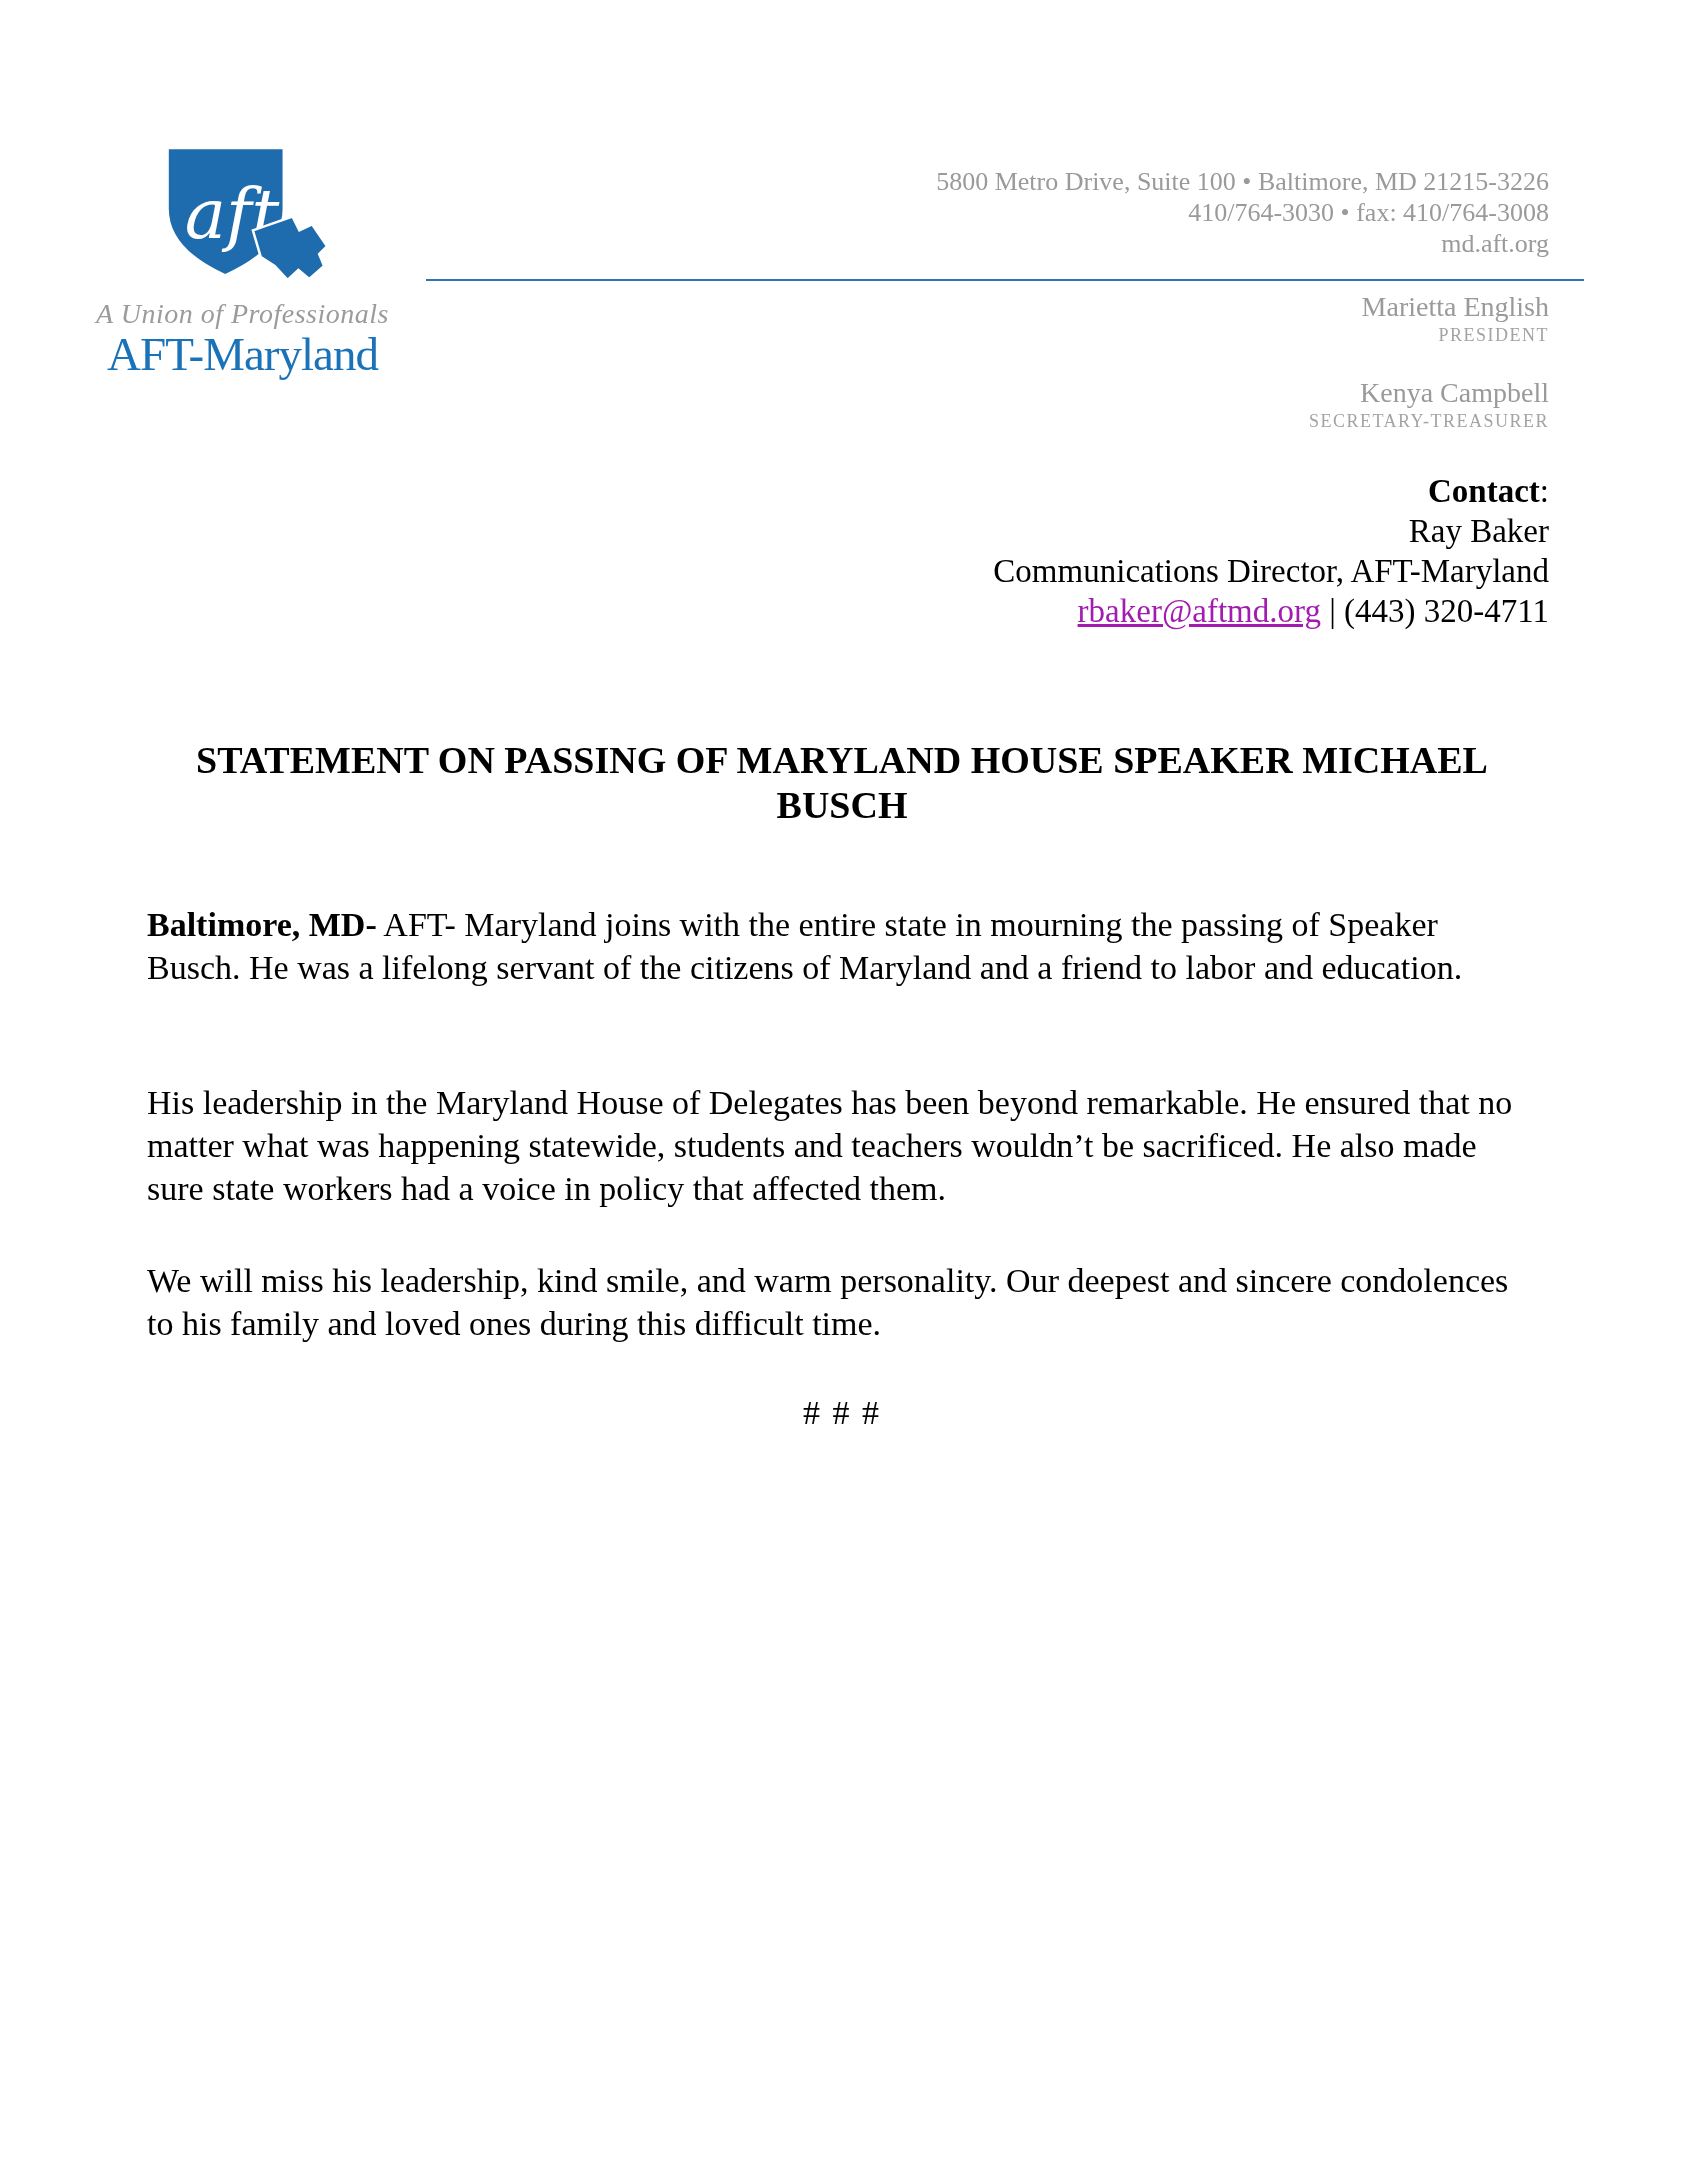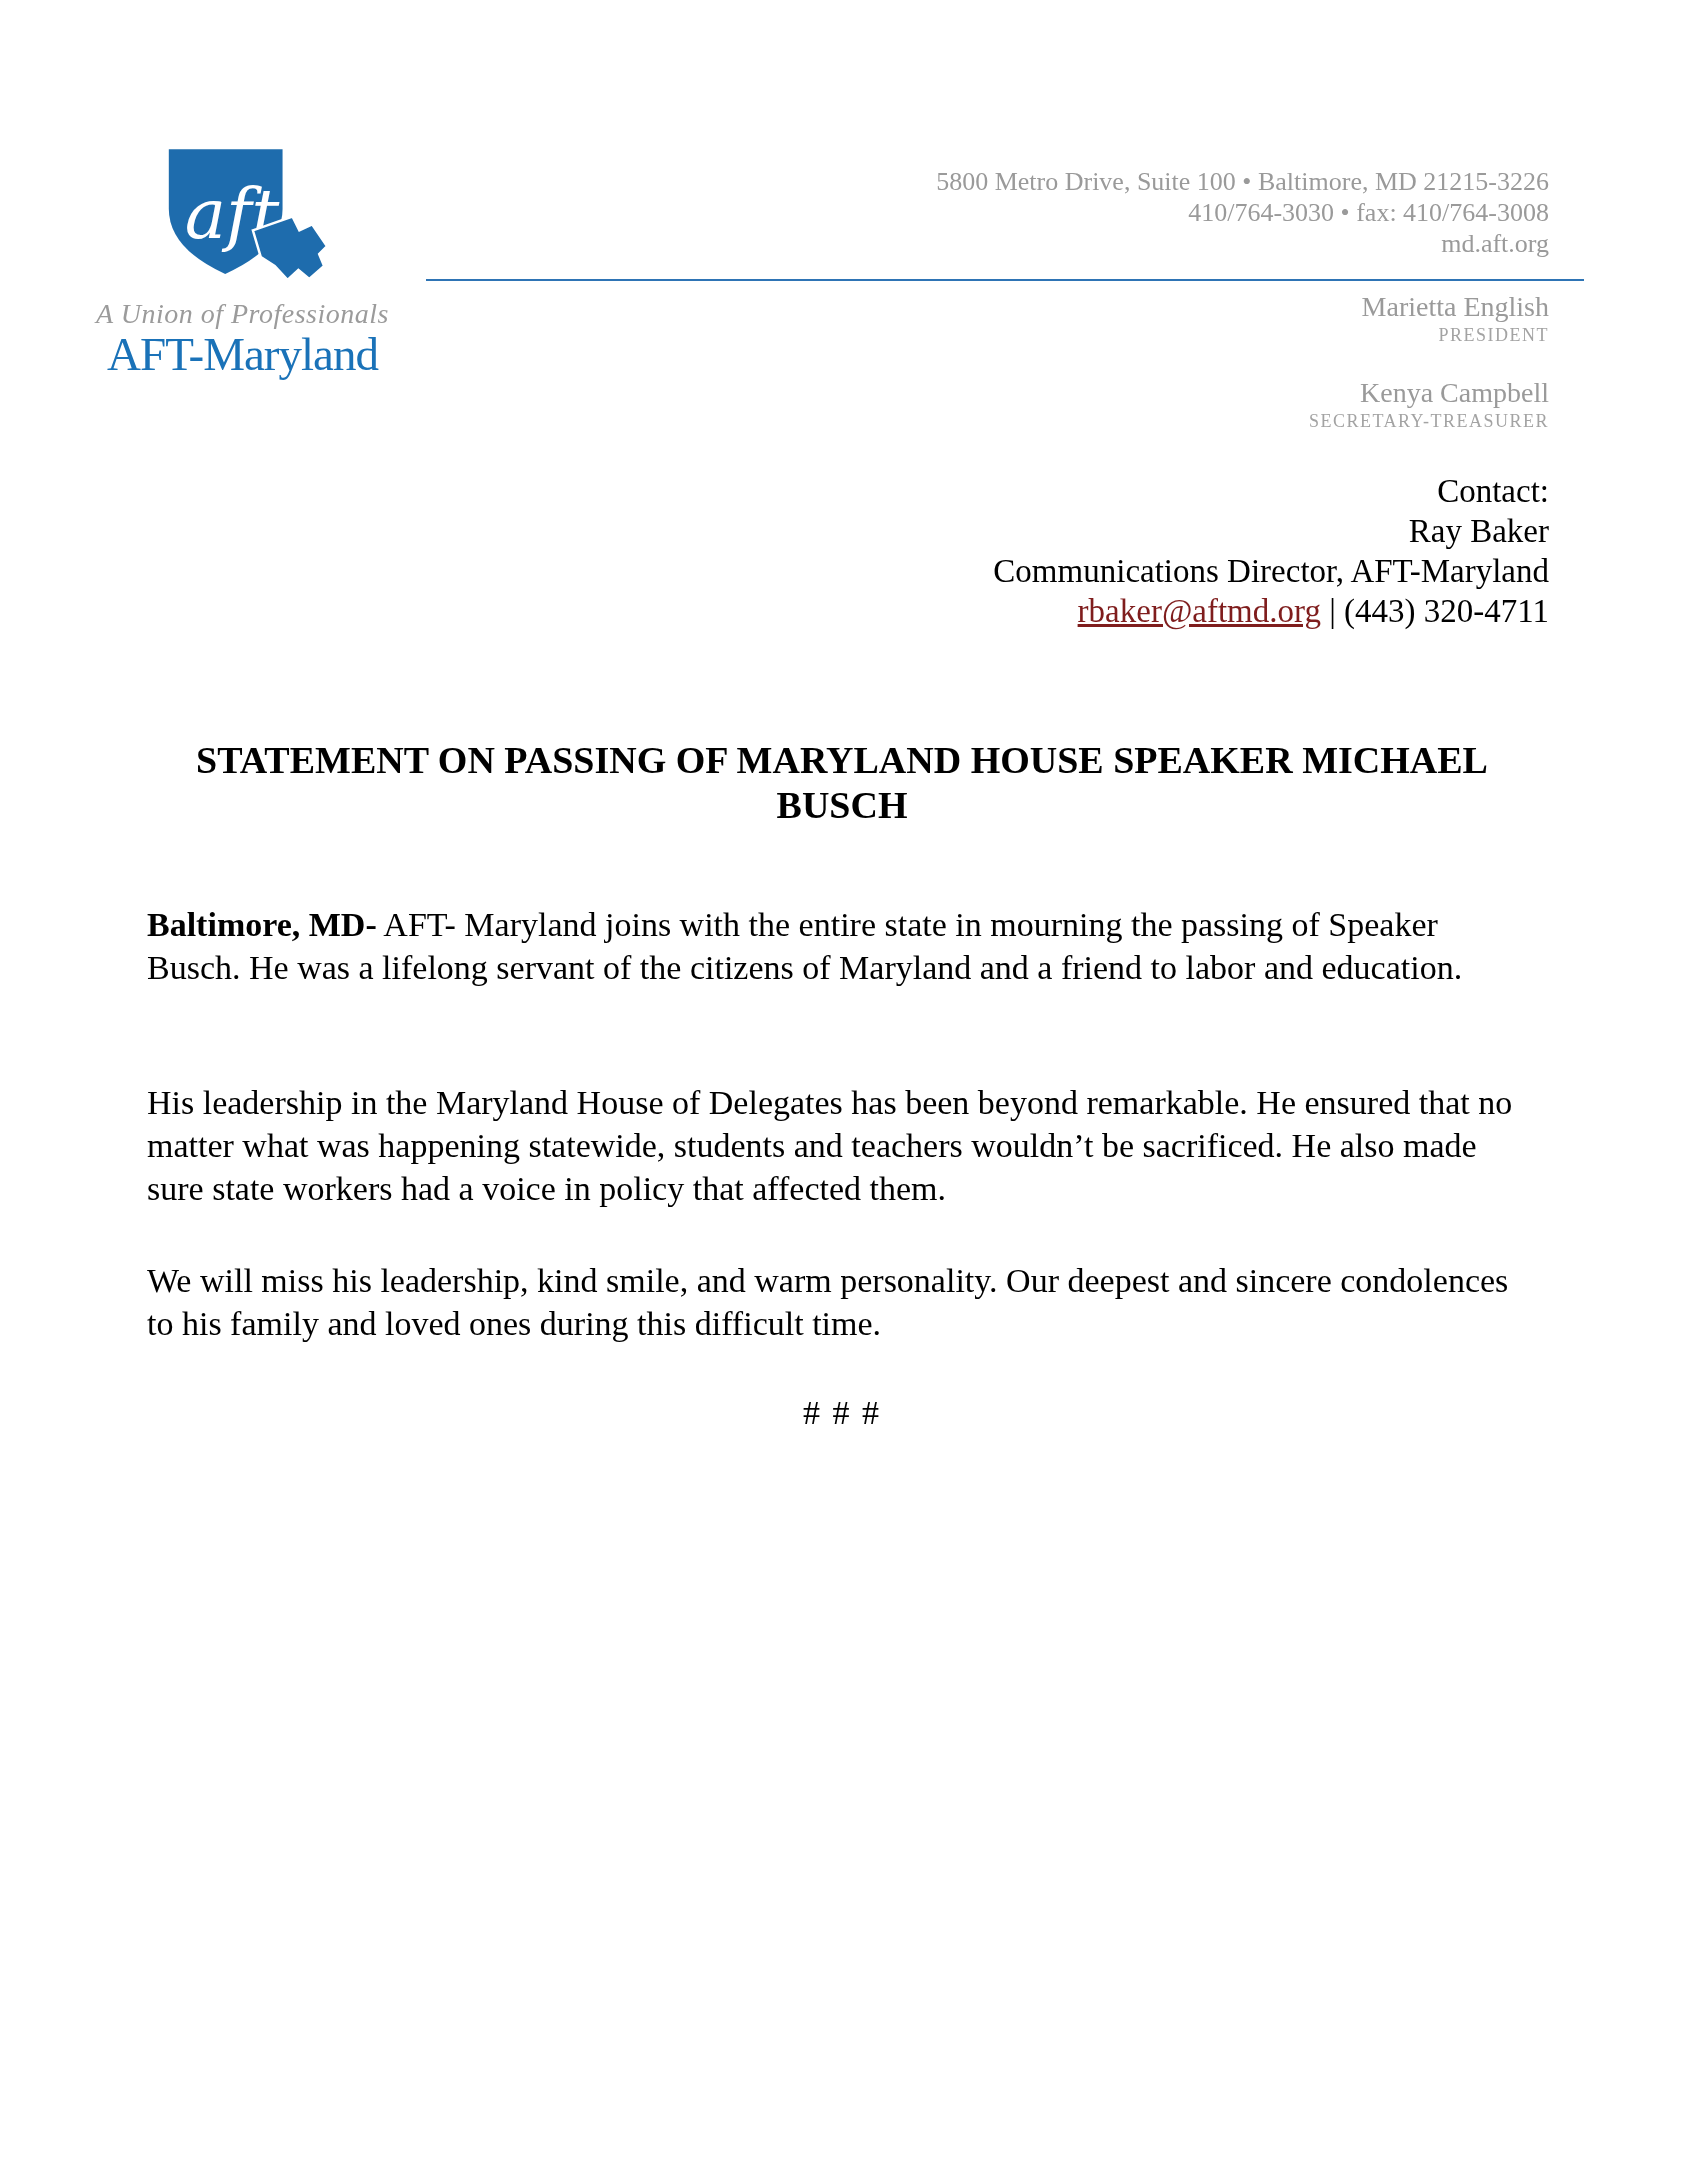--- a/index.html
+++ b/index.html
@@ -43,23 +43,23 @@
   }
   .officer { margin-bottom: 30px; }
   .officer-name { font-size: 28px; line-height: 34px; }
   .officer-title { font-size: 18px; letter-spacing: 1.5px; line-height: 22px; color: #a3a3a3; }
 
   
   .contact-block {
     position: absolute; right: 134px; top: 471px;
     text-align: right; font-size: 33px; line-height: 40px; color: #000;
   }
-  .contact-label { font-weight: normal; }
+  .contact-label { font-weight: bold; }
   .email-link {
-    color: #7f1d1d; text-decoration: underline; cursor: pointer;
+    color: #a21caf; text-decoration: underline; cursor: pointer;
   }
 
   
   .release-label {
     position: absolute; left: 147px; top: 667px;
     font-weight: bold; font-size: 34px; color: #000;
   }
   .doc-title {
     position: absolute; left: 147px; top: 738px; width: 1390px;
     text-align: center; font-weight: bold; font-size: 38px;

